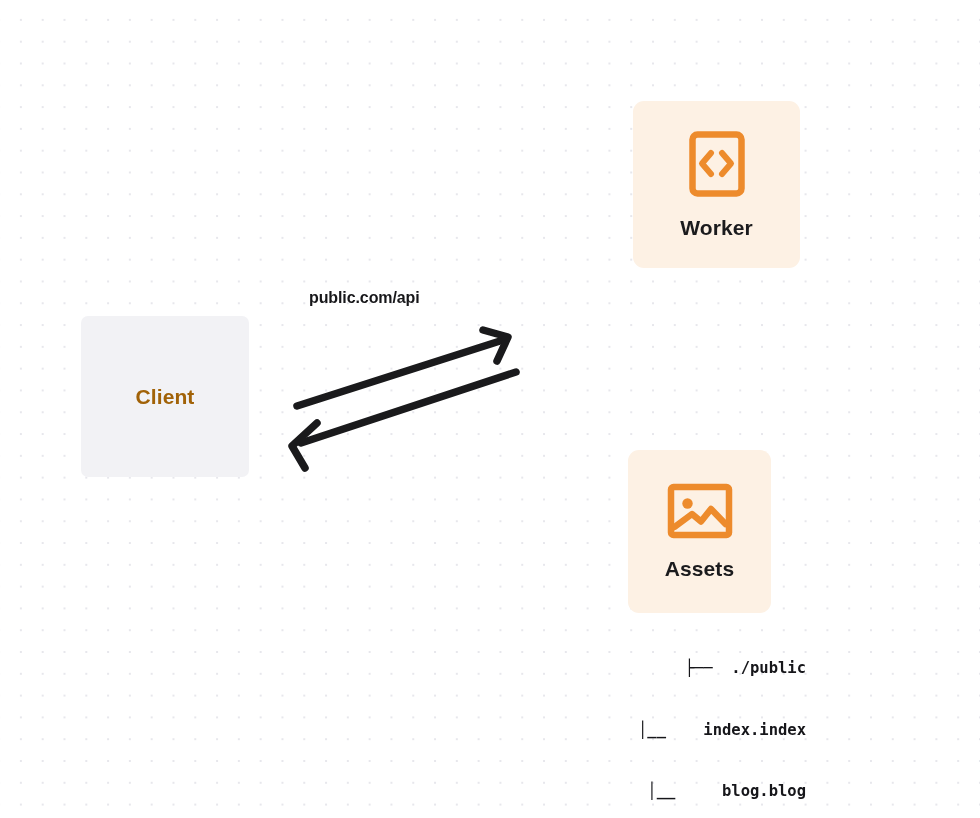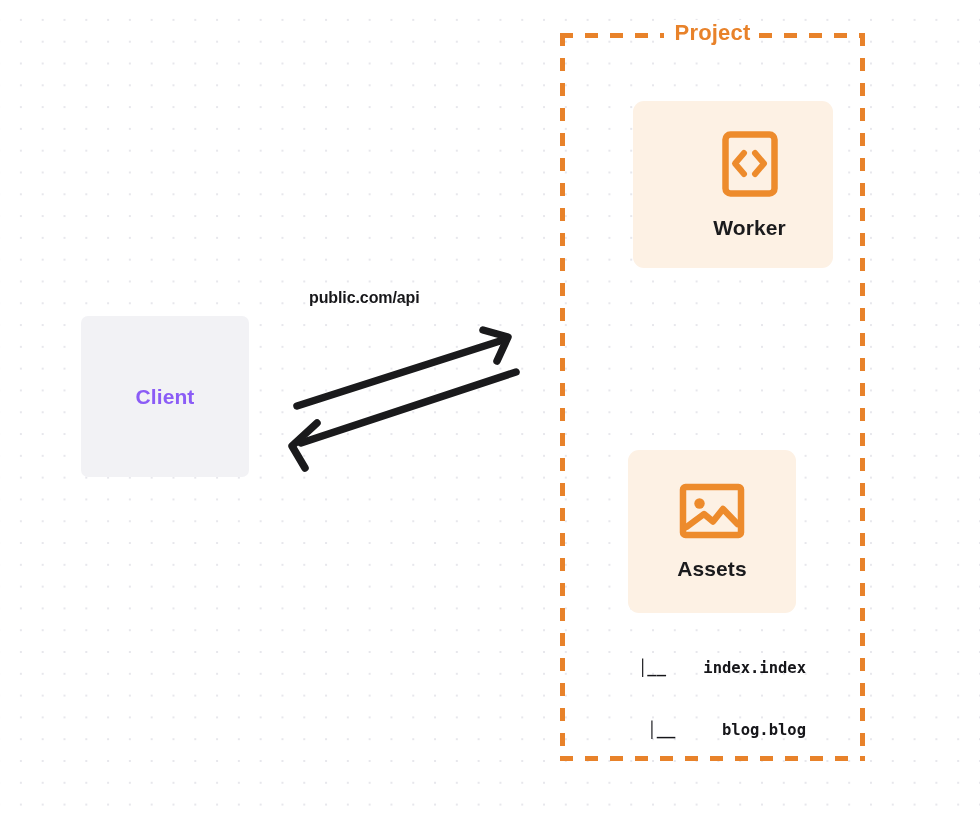--- a/index.html
+++ b/index.html
@@ -32,21 +32,21 @@
     height: 161px;
     background: #f2f2f5;
     border-radius: 7px;
     display: flex;
     align-items: center;
     justify-content: center;
   }
   .client-label {
     font-size: 21px;
     font-weight: bold;
-    color: #8b5cf6;
+    color: #a16207;
     letter-spacing: 0.1px;
   }
 
   
   .arrows {
     position: absolute;
     left: 0;
     top: 0;
     width: 980px;
     height: 818px;
@@ -145,26 +145,25 @@
     display: flex;
     flex-direction: column;
     align-items: center;
     justify-content: center;
   }
   .svc-worker {
     left: 633px;
     top: 101px;
     width: 167px;
     height: 167px;
-    padding-left: 33px;
   }
   .svc-assets {
     left: 628px;
     top: 450px;
-    width: 168px;
+    width: 143px;
     height: 163px;
   }
   .svc-icon {
     display: block;
     margin-bottom: 14px;
   }
   .svc-label {
     font-size: 21px;
     font-weight: bold;
     color: #1b1b1d;
@@ -206,29 +205,20 @@
     </g>
 
     <g>
       <line x1="516" y1="372" x2="301" y2="443" stroke="#1a1a1c" stroke-width="7.5" stroke-linecap="round"></line>
       <polyline points="317,423 292,446 305,468" fill="none" stroke="#1a1a1c" stroke-width="7.5" stroke-linecap="round" stroke-linejoin="round"></polyline>
     </g>
   </svg>
 
   <div class="edge-label">public.com/api</div>
 
-  <div class="project-group">
-    <div class="dash-top-left"></div>
-    <div class="dash-top-right"></div>
-    <div class="dash-bottom"></div>
-    <div class="dash-left"></div>
-    <div class="dash-right"></div>
-
-    <div class="group-title">Project</div>
-  </div>
 
   <div class="svc-card svc-worker">
     <span class="svc-icon">
       <svg width="58" height="68" viewBox="0 0 58 68">
         <rect x="4.5" y="4.5" width="49" height="59" rx="5" ry="5" fill="none" stroke="#ed8b2c" stroke-width="6.5"></rect>
         <polyline points="23,23 14,33.5 23,44" fill="none" stroke="#ed8b2c" stroke-width="6" stroke-linecap="round" stroke-linejoin="round"></polyline>
         <polyline points="34,23 43,33.5 34,44" fill="none" stroke="#ed8b2c" stroke-width="6" stroke-linecap="round" stroke-linejoin="round"></polyline>
       </svg>
     </span>
     <span class="svc-label">Worker</span>
@@ -239,18 +229,19 @@
       <svg width="66" height="56" viewBox="0 0 66 56">
         <rect x="4" y="4" width="58" height="48" rx="2.5" ry="2.5" fill="none" stroke="#ed8b2c" stroke-width="6.5"></rect>
         <circle cx="20.5" cy="20.5" r="5.2" fill="#ed8b2c"></circle>
         <polyline points="7.5,44 25,31 34,38.5 44,26 58.5,41" fill="none" stroke="#ed8b2c" stroke-width="6.5" stroke-linecap="round" stroke-linejoin="round"></polyline>
       </svg>
     </span>
     <span class="svc-label">Assets</span>
   </div>
 
   <div class="file-tree">
+    <span class="tree-row">├──  ./public</span>
     <span class="tree-row">│__    index.index</span>
     <span class="tree-row">│__     blog.blog</span>
     
   </div>
 
 </div>
 
 </body></html>

